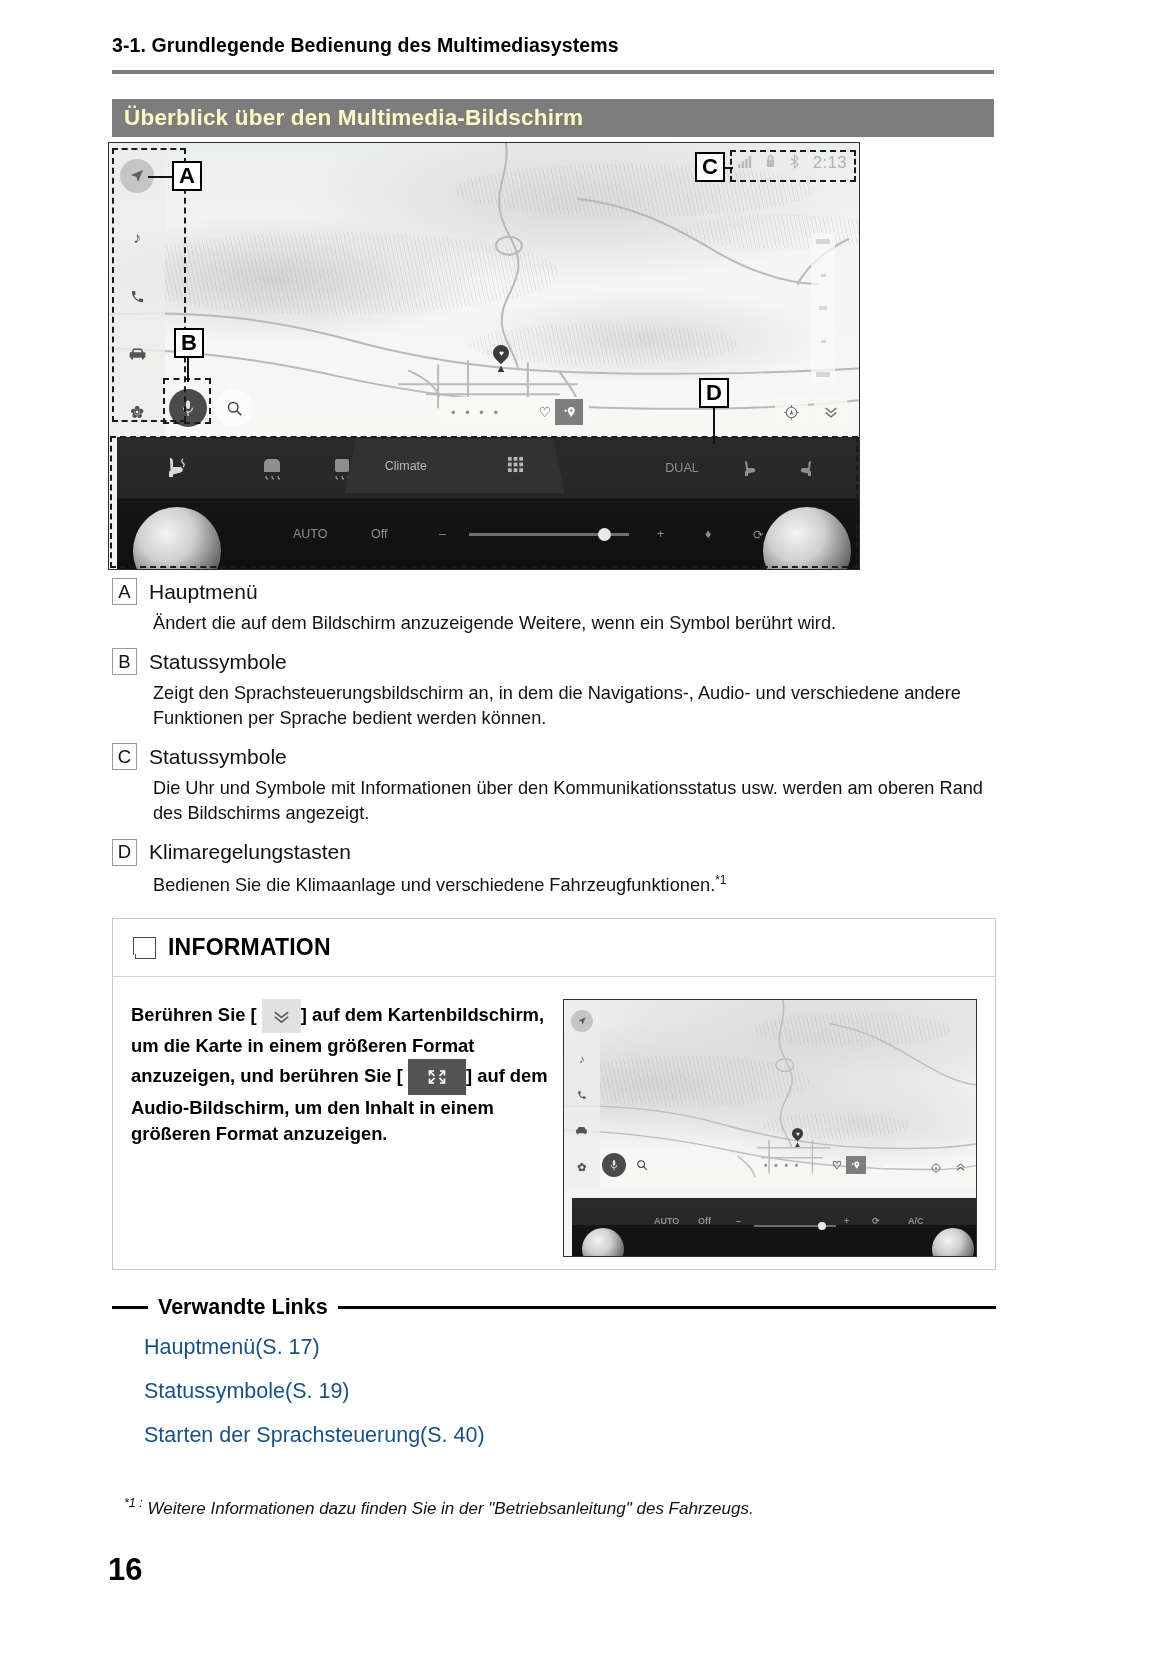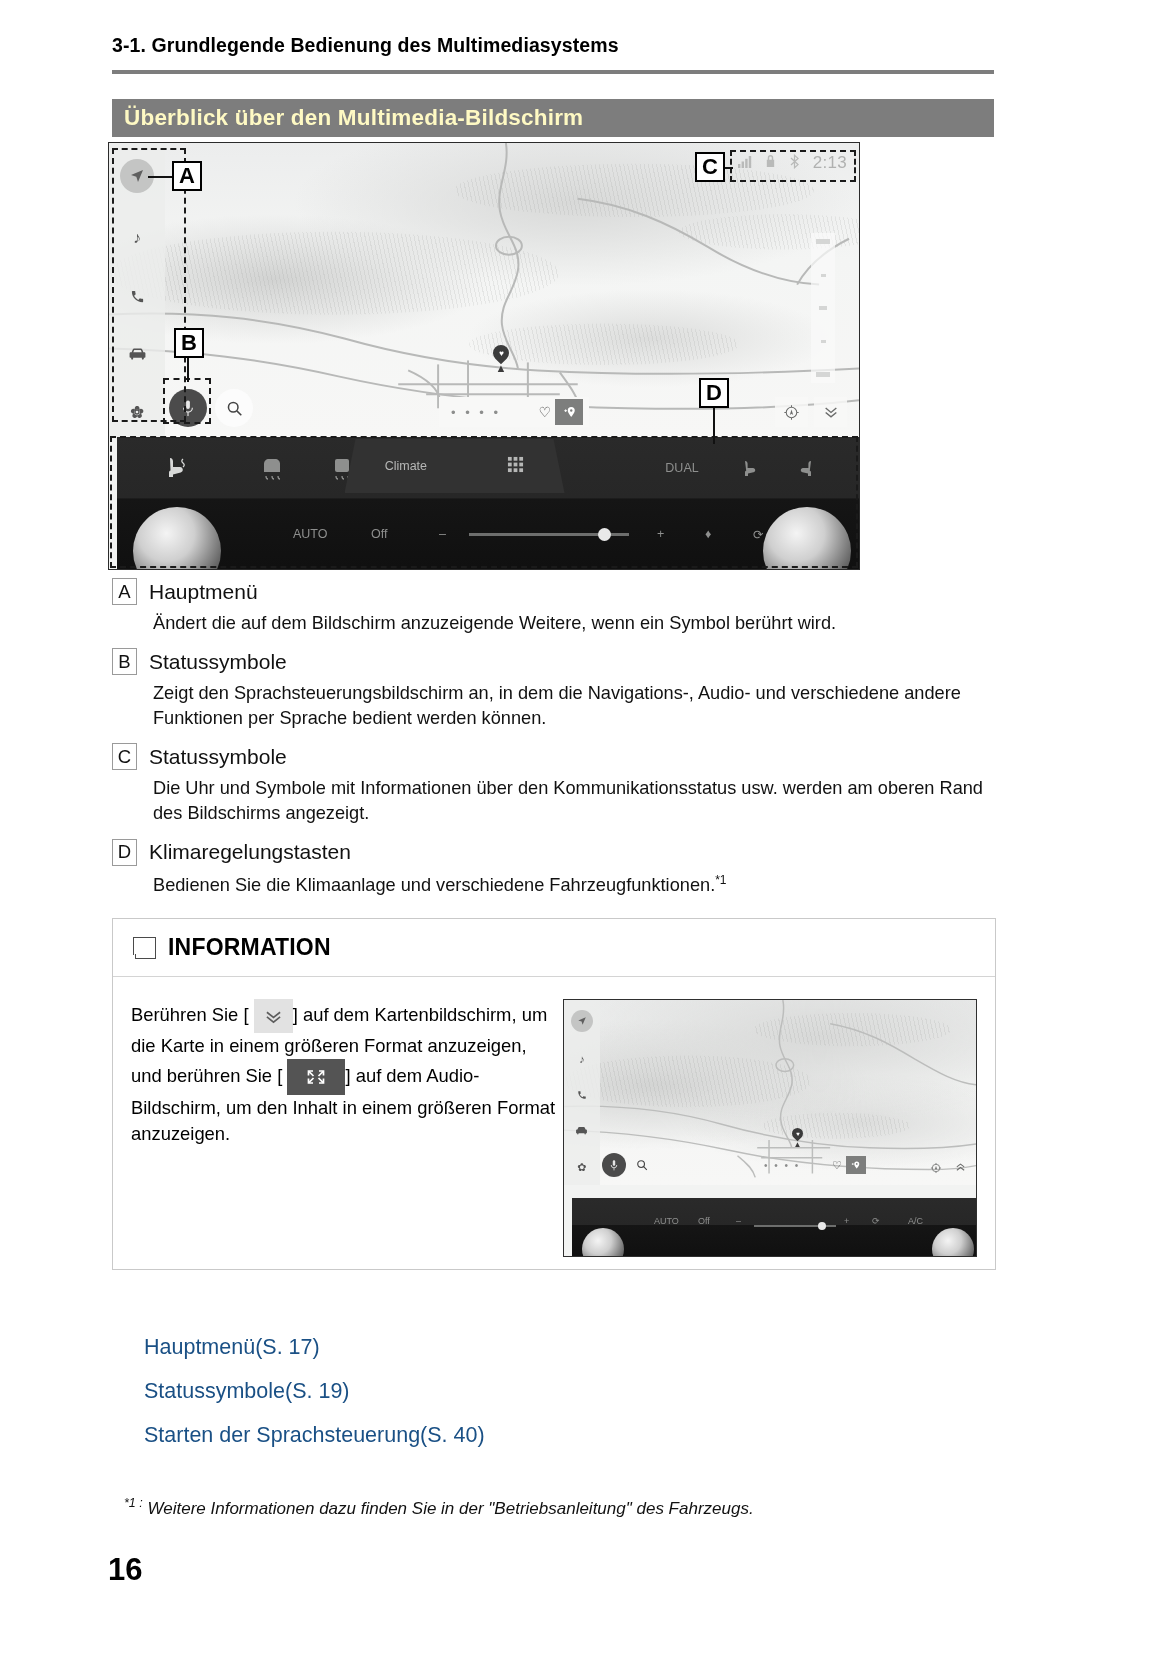--- a/index.html
+++ b/index.html
@@ -291,21 +291,21 @@
     content: ""; position: absolute; left: 0; top: 0;
     width: 21px; height: 17px;
     border: 1.7px solid #4a4a4a; border-bottom: none;
   }
   .book-icon::after {
     content: ""; position: absolute; left: 2px; top: 17px;
     width: 19px; height: 4px;
     border: 1.7px solid #4a4a4a; border-top: none;
   }
   .info-title { font-size: 23px; font-weight: bold; letter-spacing: .2px; }
-  .info-body { display: flex; padding: 22px 18px 0 8px; }
+  .info-body { display: flex; padding: 22px 18px 0 8px; font-weight: bold; }
   .info-text {
     width: 440px;
     font-size: 18.4px; line-height: 1.42;
     padding-left: 10px;
   }
   .inl-btn {
     display: inline-flex; align-items: center; justify-content: center;
     vertical-align: middle;
   }
   .inl-light {
@@ -750,20 +750,25 @@
           </div>
           <div class="clim-label" style="position:absolute;left:272px;top:18px;font-size:9px;">+</div>
           <div class="clim-label" style="position:absolute;left:300px;top:18px;font-size:9px;">⟳</div>
           <div class="clim-label" style="position:absolute;left:336px;top:18px;font-size:9px;">A/C</div>
           <div class="knob small right"></div>
         </div>
       </div>
     </div>
   </div>
 
+  <div class="rel">
+    <span class="seg-l"></span>
+    <span class="rel-label">Verwandte Links</span>
+    <span class="seg-r"></span>
+  </div>
 
   <div class="links">
     <a class="link" href="#">Hauptmenü(S. 17)</a>
     <a class="link" href="#">Statussymbole(S. 19)</a>
     <a class="link" href="#">Starten der Sprachsteuerung(S. 40)</a>
   </div>
 
   <div class="footnote">
     <sup>*1 :</sup>
     <span>Weitere Informationen dazu finden Sie in der "Betriebsanleitung" des Fahrzeugs.</span>

